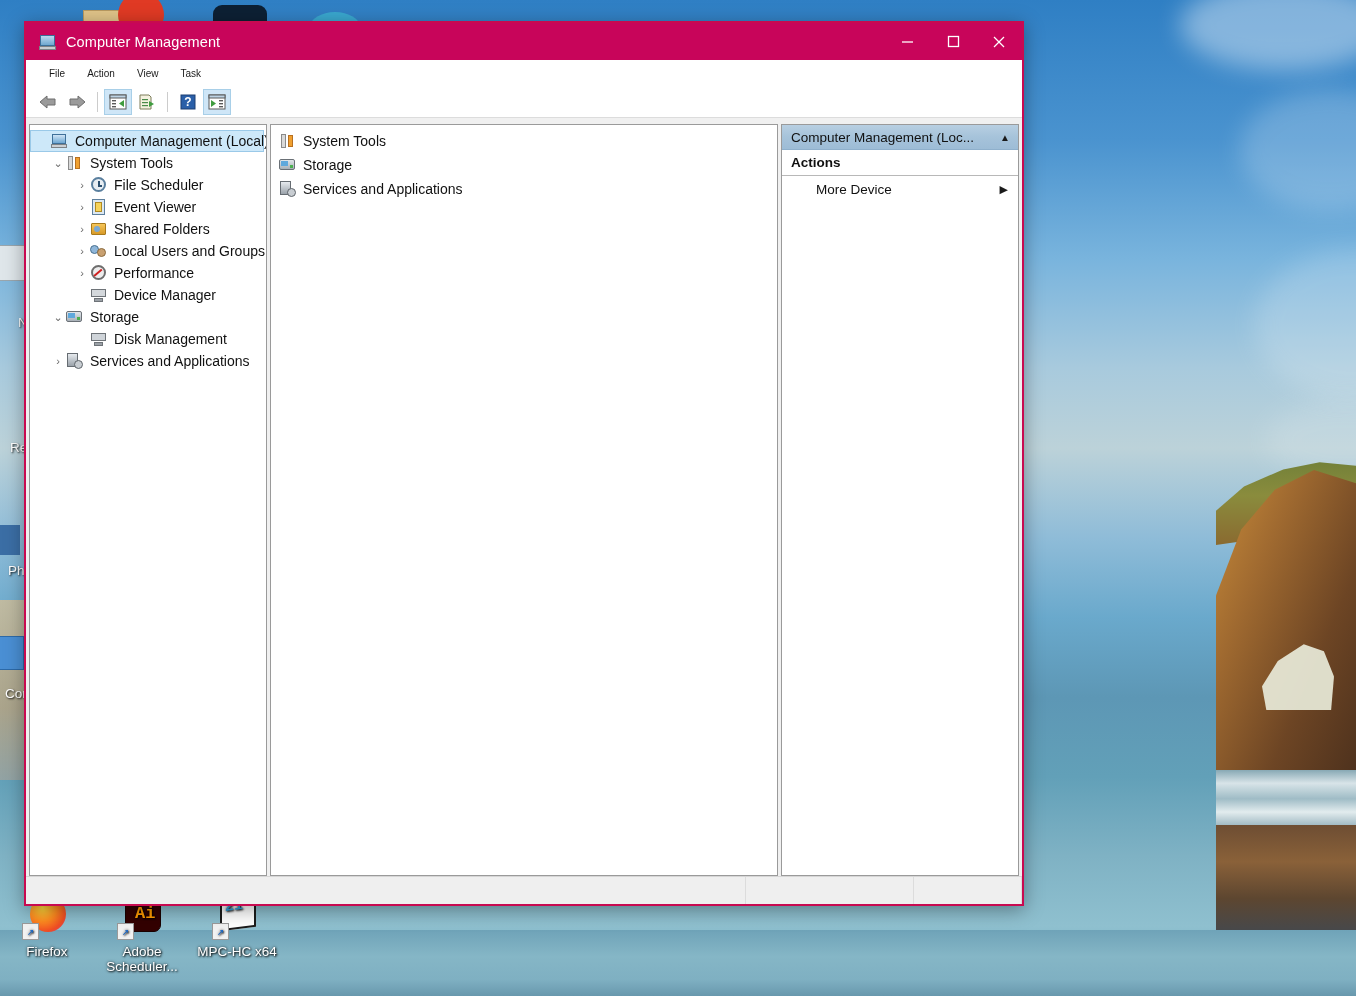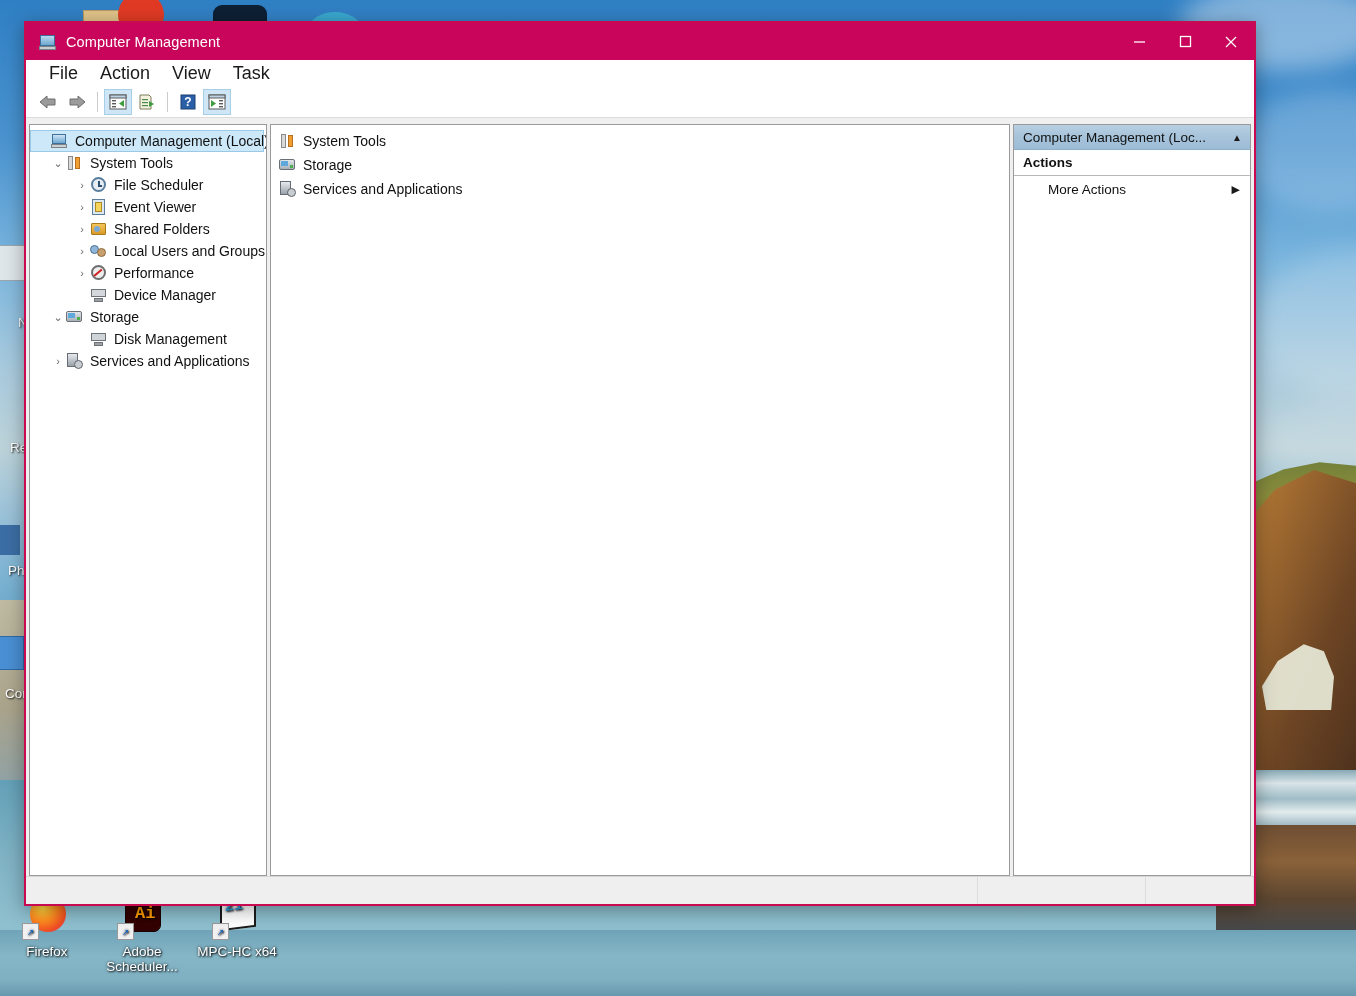--- a/index.html
+++ b/index.html
@@ -118,21 +118,21 @@
     color: #ffffff;
     font-size: 13.5px;
     text-shadow: 1px 1px 2px rgba(0,0,0,0.9);
     white-space: nowrap;
   }
 
   
   #window {
     position: absolute;
     left: 24px; top: 21px;
-    width: 1232px; height: 885px;
+    width: 1000px; height: 885px;
     border: 2px solid #c80a50;
     background: #f0f0f0;
     display: flex; flex-direction: column;
     box-shadow: 0 4px 18px rgba(0,0,0,0.35);
   }
   #titlebar {
     height: 37px;
     background: #c8055a;
     display: flex; align-items: center;
     flex: none;
@@ -159,21 +159,21 @@
   #menubar {
     height: 27px;
     background: #ffffff;
     display: flex; align-items: center;
     padding-left: 12px;
     flex: none;
     border-bottom: 1px solid #ffffff;
   }
   .menu-item {
     padding: 3px 11px;
-    font-size: 18px;
+    font-size: 10px;
     color: #1a1a1a;
   }
 
   
   #toolbar {
     height: 31px;
     background: #ffffff;
     border-bottom: 1px solid #dcdcdc;
     display: flex; align-items: center;
     padding-left: 8px;
@@ -583,21 +583,21 @@
         </div>
       </div>
 
       <div id="actions-pane">
         <div id="actions-sel">
           <span class="lbl">Computer Management (Loc...</span>
           <span class="caret-up">▲</span>
         </div>
         <div id="actions-title">Actions</div>
         <div class="more-row">
-          <span class="lbl">More Actions</span>
+          <span class="lbl">More Device</span>
           <span class="caret-right">▶</span>
         </div>
       </div>
 
     </div>
 
     <div id="statusbar">
       <div class="sseg" id="ss1"></div>
       <div class="sseg" id="ss2"></div>
       <div class="sseg" id="ss3"></div>

